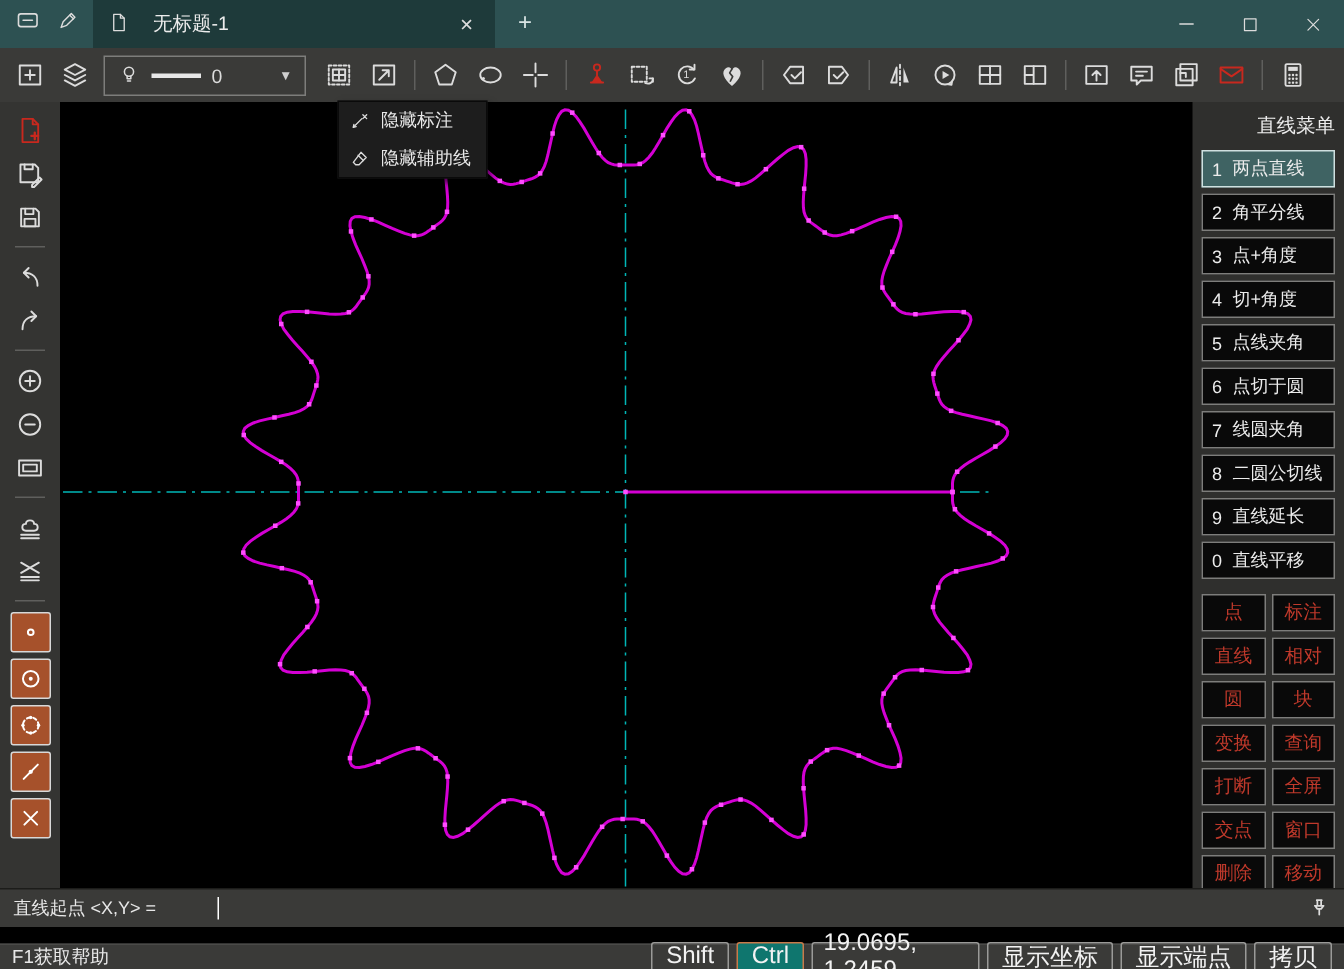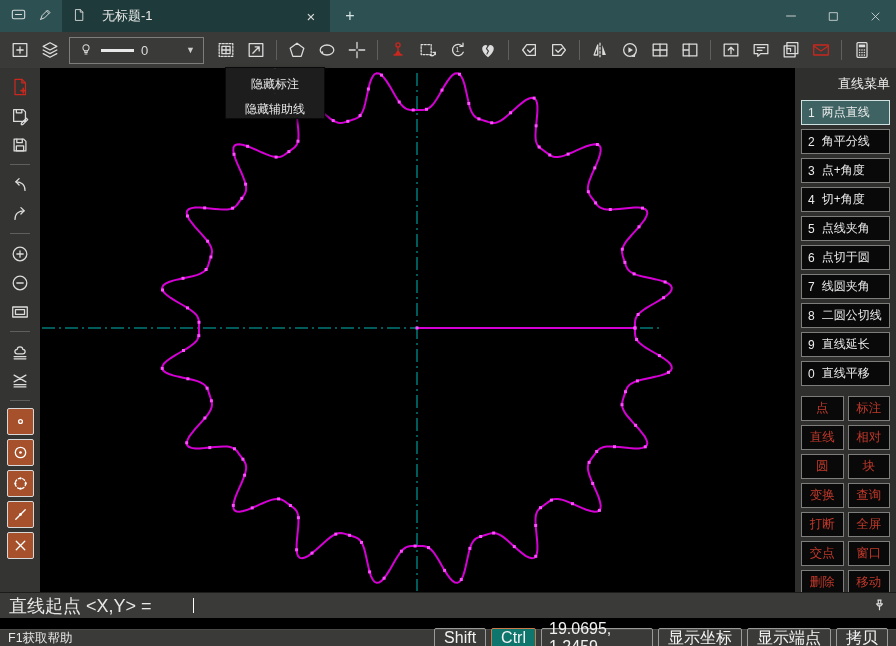--- a/index.html
+++ b/index.html
@@ -42,32 +42,32 @@
 
   
   .right-panel{position:absolute;top:68px;right:0;width:101px;bottom:54px;background:#2f2f2d;padding:4px 6px;box-sizing:border-box;}
   .panel-title{color:#ececec;font-size:13px;text-align:right;height:23px;line-height:23px;margin-bottom:5px;}
   .mitem{height:23px;border:1px solid #7d7d7b;background:#090909;color:#ececec;font-size:12px;display:flex;align-items:center;gap:7px;padding:0 6px;margin-bottom:4px;}
   .mitem.selected{background:#3f6363;border-color:#cfe0e0;}
   .pgrid{display:grid;grid-template-columns:1fr 1fr;gap:4px;margin-top:10px;}
   .gbtn{height:23px;border:1px solid #7d7d7b;background:#090909;color:#c0392b;font-size:12.5px;display:flex;align-items:center;justify-content:center;}
 
   
-  .command-bar{position:absolute;left:0;right:0;bottom:28px;height:26px;background:#3a3a38;border-top:1px solid #1c1c1a;display:flex;align-items:center;padding:0 9px;color:#e8e8e8;font-size:18px;box-sizing:border-box;gap:29px;}
+  .command-bar{position:absolute;left:0;right:0;bottom:28px;height:26px;background:#3a3a38;border-top:1px solid #1c1c1a;display:flex;align-items:center;padding:0 9px;color:#e8e8e8;font-size:12px;box-sizing:border-box;gap:29px;}
   .cursor{width:1px;height:15px;background:#fff;margin-left:12px;}
   .cmd-pin{margin-left:auto;display:flex;align-items:center;}
   .status-bar{position:absolute;left:0;right:0;bottom:0;height:17px;background:#3a3a38;border-top:1px solid #4a4a48;display:flex;align-items:center;padding:0 8px;color:#e8e8e8;font-size:12.5px;gap:5px;box-sizing:border-box;}
   .help{margin-right:auto;}
   .stbtn{height:19px;border:1px solid #9a9a98;border-radius:2px;padding:0 9px;display:flex;align-items:center;font-size:16px;color:#f2f2f2;background:transparent;}
   .stbtn.ctrl{background:#0f766e;border-color:#c87a4a;}
   .coordbox{width:96px;padding:0 7px;justify-content:flex-start;}
 
   
   .context-menu{position:absolute;left:225px;top:67px;width:98px;background:#1d1d1d;border:1px solid #0a0a0a;box-shadow:2px 3px 5px rgba(0,0,0,.65);z-index:9;}
-  .cmitem{height:25px;display:flex;align-items:center;gap:7px;padding:0 7px;color:#e8e8e8;font-size:12px;flex-direction:column;}
+  .cmitem{height:25px;display:flex;align-items:center;gap:7px;padding:0 7px;color:#e8e8e8;font-size:12px;}
 </style>
 </head>
 <body>
 
 <div class="window">
 
   <div class="titlebar">
     <div class="menu-box">
       <span>
         <svg class="ic" width="17" height="17" viewBox="0 0 22 22">

